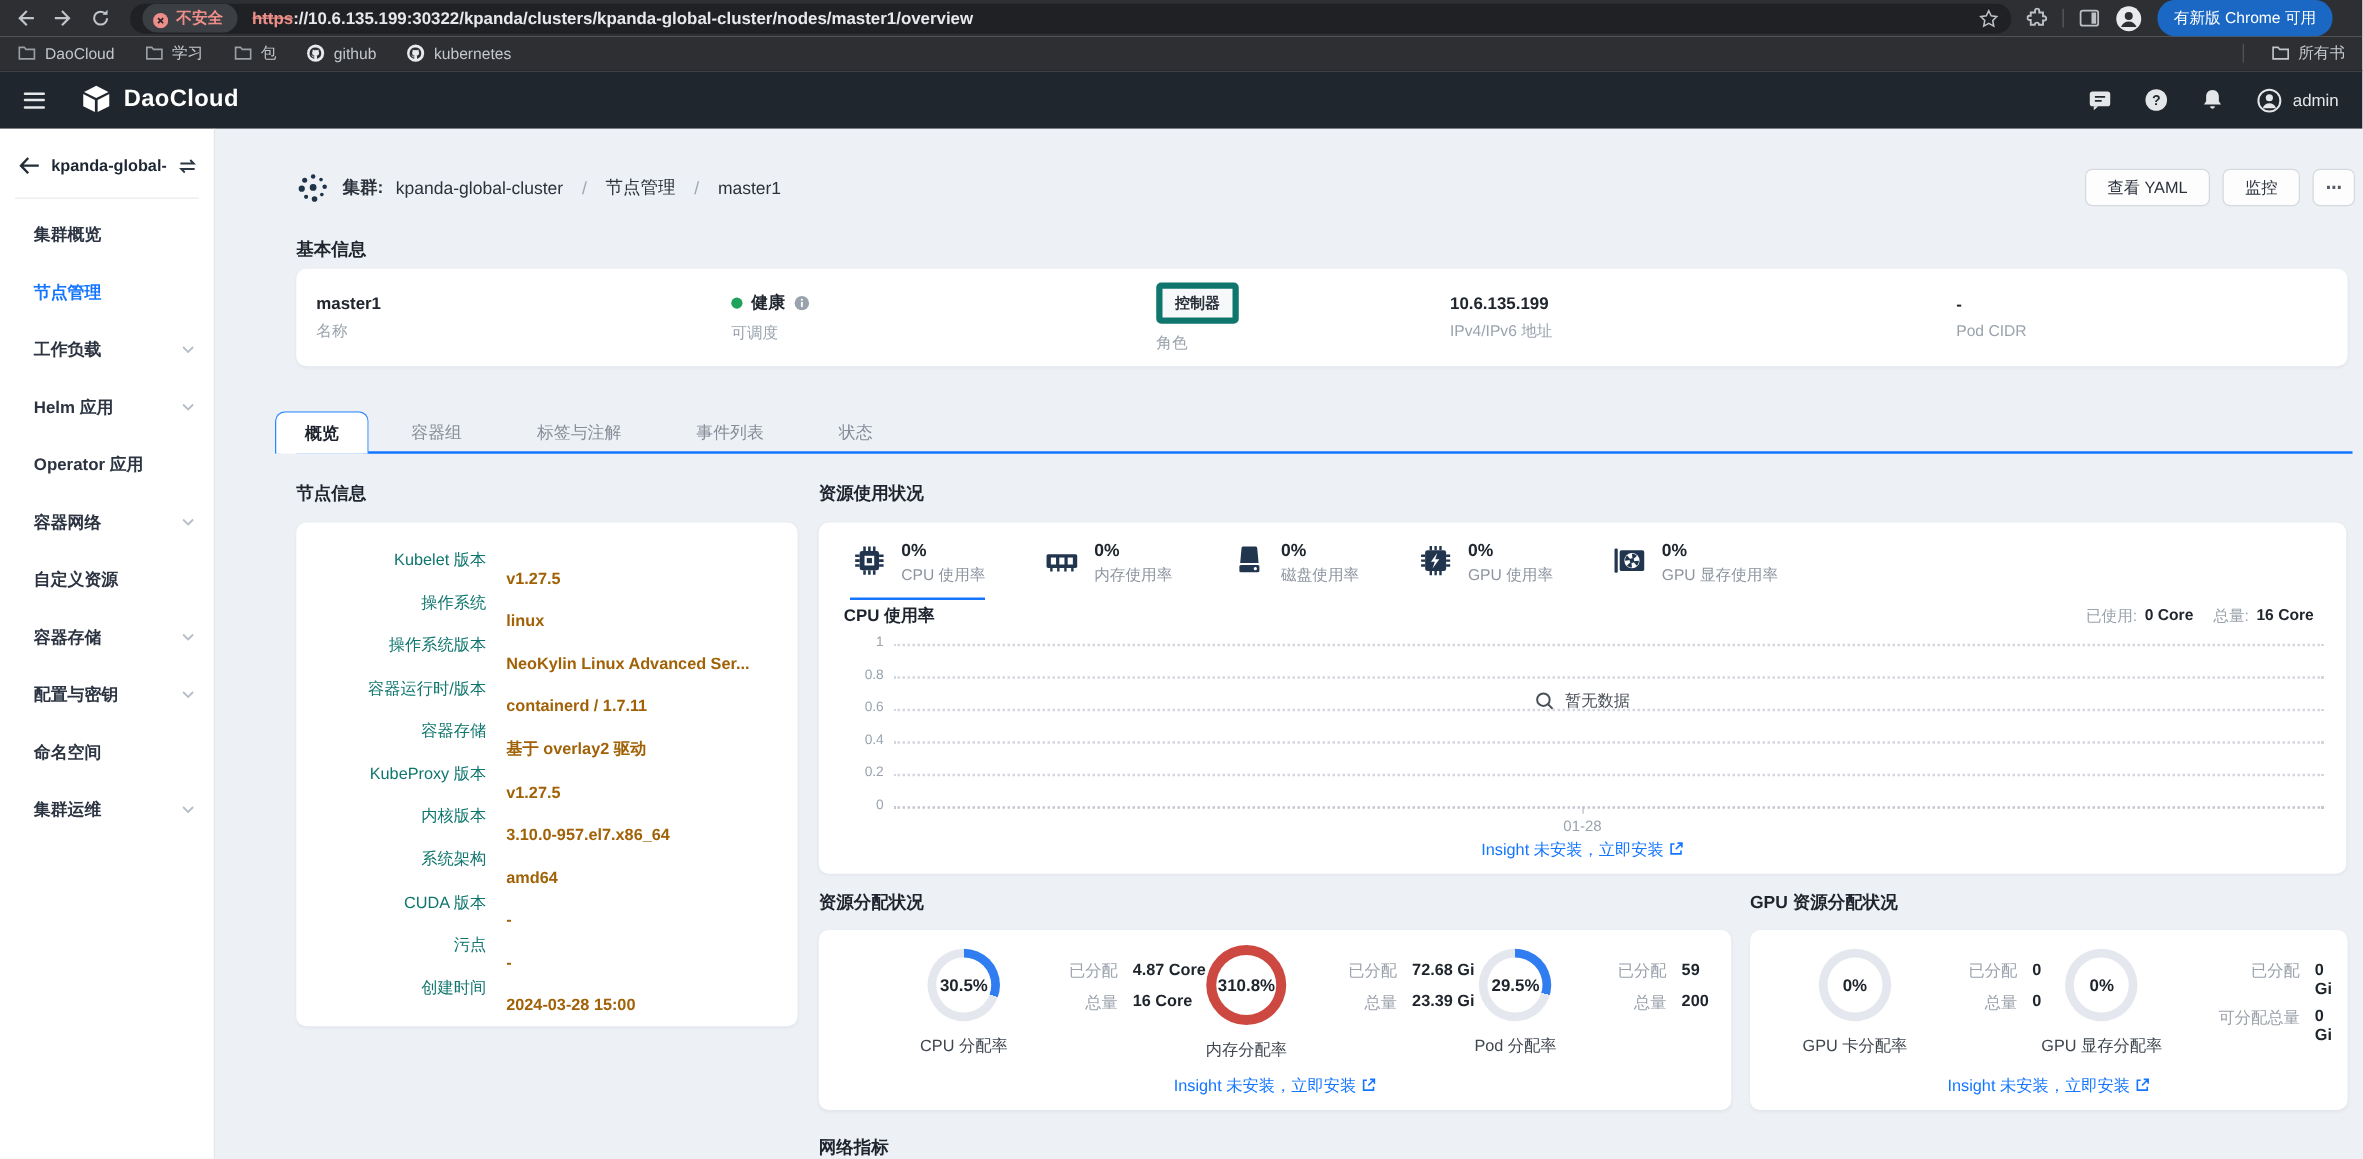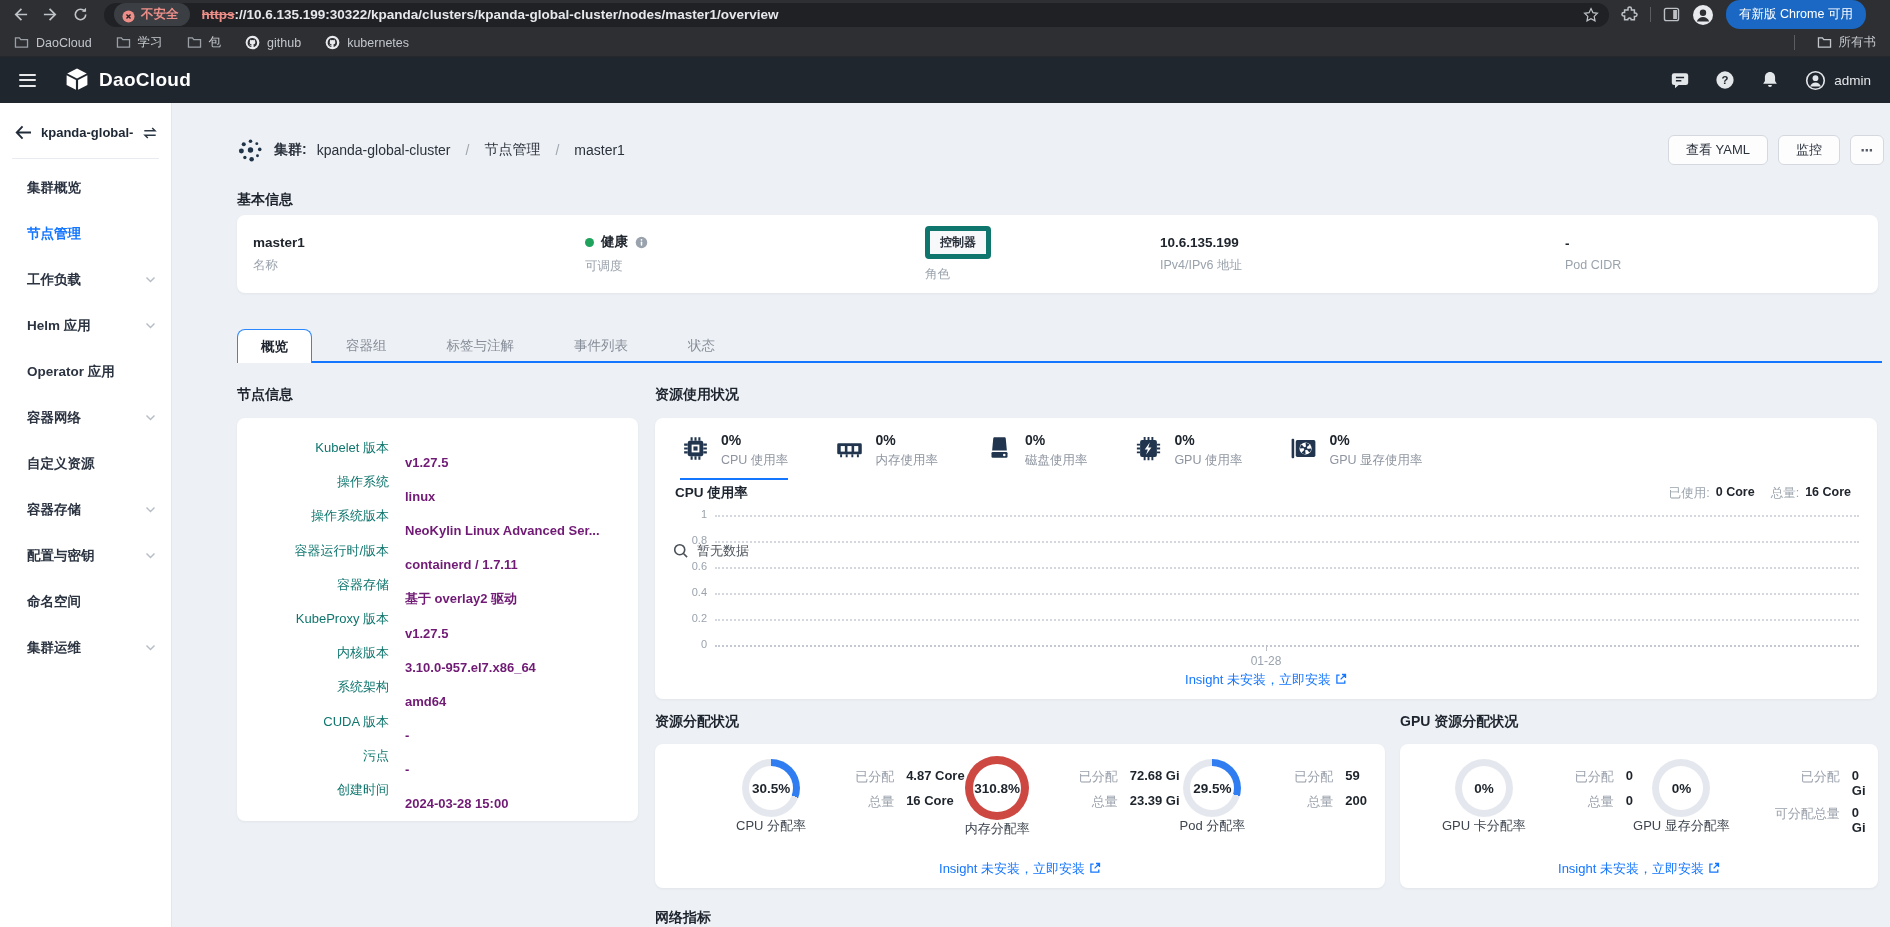--- a/index.html
+++ b/index.html
@@ -59,65 +59,65 @@
   .info-card { left:65px; top:112px; width:1641px; height:78px; display:flex; align-items:center; padding:0 16px; }
   .icol { display:flex; flex-direction:column; gap:7px; }
   .ival { font-size:13.5px; font-weight:700; color:#20262e; display:flex; align-items:center; gap:7px;}
   .ilab { font-size:12.5px; color:#9aa3ad; font-weight:400; }
   .dot-green { width:9px; height:9px; border-radius:50%; background:#1fa35c; display:inline-block; }
   .role-badge { display:inline-block; border:5px solid #0f766e; background:#f7f8fa; border-radius:4px;
     padding:3px 10px; font-size:12px; font-weight:600; color:#2a313b; }
 
   
   .tabs-line { position:absolute; left:65px; top:258px; width:1645px; height:2px; background:#1476ff; }
-  .tabs { position:absolute; left:65px; top:226px; height:34px; display:flex; align-items:stretch; gap:8px; z-index:2;}
+  .tabs { position:absolute; left:48px; top:226px; height:34px; display:flex; align-items:stretch; gap:8px; z-index:2;}
   .tab { padding:0 26px; font-size:13.5px; color:#868d98; display:flex; align-items:center; cursor:pointer; }
   .tab.active { background:#fff; border:1px solid #2b87ff; border-bottom:none; border-radius:8px 8px 0 0;
     color:#1d242e; font-weight:700; padding:0 23px; }
 
   
   .node-card { left:65px; top:315px; width:401px; height:403px; padding:13px 0; }
   .nrow { display:flex; align-items:center; height:34.2px; }
   .nlabel { width:152px; text-align:right; color:#0f766e; font-size:13px; flex:none; }
-  .nvalue { margin-left:16px; color:#701a75; font-size:13px; font-weight:600; white-space:nowrap;
+  .nvalue { margin-left:16px; color:#a16207; font-size:13px; font-weight:600; white-space:nowrap;
     overflow:hidden; text-overflow:ellipsis; padding-right:12px;margin-top:28px; }
 
   
   .usage-card { left:483px; top:315px; width:1222px; height:281px; }
   .stats { display:flex; padding:15px 0 0 25px; gap:46px; }
   .stat { display:flex; gap:10px; padding-bottom:9px; align-items:flex-start; cursor:pointer;}
   .stat.active { border-bottom:2px solid #1476ff; }
   .stat-val { font-size:14px; font-weight:700; color:#20262e; line-height:15px; }
   .stat-label { font-size:12.5px; color:#8e95a0; margin-top:4px; white-space:nowrap; }
   .chart-title { position:absolute; left:20px; top:66px; font-size:13.5px; font-weight:700; color:#1d242e; }
   .chart-caps { position:absolute; right:16px; top:67px; font-size:12.5px; color:#9aa3ad; display:flex; gap:6px;}
   .chart-caps b { color:#21262e; font-weight:700; margin-right:10px;}
   .grid { position:absolute; left:18px; right:18px; top:90px; height:170px; }
   .grow { position:absolute; left:0; right:0; height:0; }
   .gline { position:absolute; left:42px; right:0; border-top:2px dotted #d4d8de; }
   .gline.zero { border-top:2px dotted #c4c9d1; }
   .glabel { position:absolute; left:0; width:34px; top:-7px; text-align:right; font-size:11px; color:#9aa3ad; }
-  .empty { position:absolute; top:34px; left:0; right:0; display:flex; align-items:center;
+  .empty { position:absolute; top:44px; left:0; right:0; display:flex; justify-content:center; align-items:center;
     gap:8px; color:#4a5058; font-size:13px; }
   .xtick { position:absolute; left:50%; top:137px; width:1px; height:6px; background:#b9bec7; }
   .xlabel { position:absolute; top:146px; left:0; right:0; text-align:center; color:#9aa3ad; font-size:12px; }
   .insight { position:absolute; bottom:10px; left:0; right:0; text-align:center; color:#1476ff; font-size:13px; cursor:pointer;}
   .insight svg { vertical-align:-1px; margin-left:4px; }
 
   
   .alloc-card { left:483px; top:641px; width:730px; height:144px; display:flex; padding:0 18px; justify-content:flex-end; }
   .gpu-card { left:1228px; top:641px; width:478px; height:144px; display:flex; padding:0 42px; justify-content:space-between; }
   .donut-group { display:flex; gap:38px; }
   .donut-col { display:flex; flex-direction:column; align-items:center; padding-top:15px; }
   .donut { width:58px; height:58px; border-radius:50%; position:relative; display:flex; align-items:center; justify-content:center; }
   .donut::after { content:""; position:absolute; inset:7px; background:#fff; border-radius:50%; }
   .donut.lg { width:64px; height:64px; margin-top:-3px;}
   .donut.lg::after { inset:8px; }
   .donut-pct { position:relative; z-index:1; font-weight:700; font-size:13.5px; color:#1e242c; }
-  .donut-label { font-size:13px; color:#3f4650; white-space:nowrap; }
+  .donut-label { margin-top:11px; font-size:13px; color:#3f4650; white-space:nowrap; }
   .kv-col { padding-top:24px; display:flex; flex-direction:column; gap:7px; }
   .kv { display:flex; gap:12px; font-size:13px; }
   .kv .k { color:#9aa1ab; text-align:right; min-width:50px; }
   .kv.wide .k { min-width:72px; }
   .kv .v { color:#1e242c; font-weight:700; }
 
   svg { display:block; }
 </style>
 </head>
 <body>

